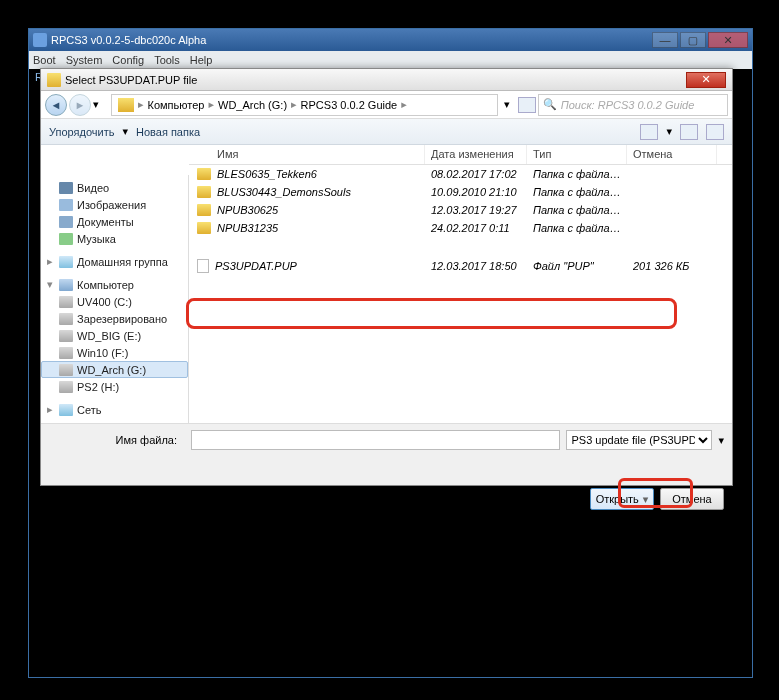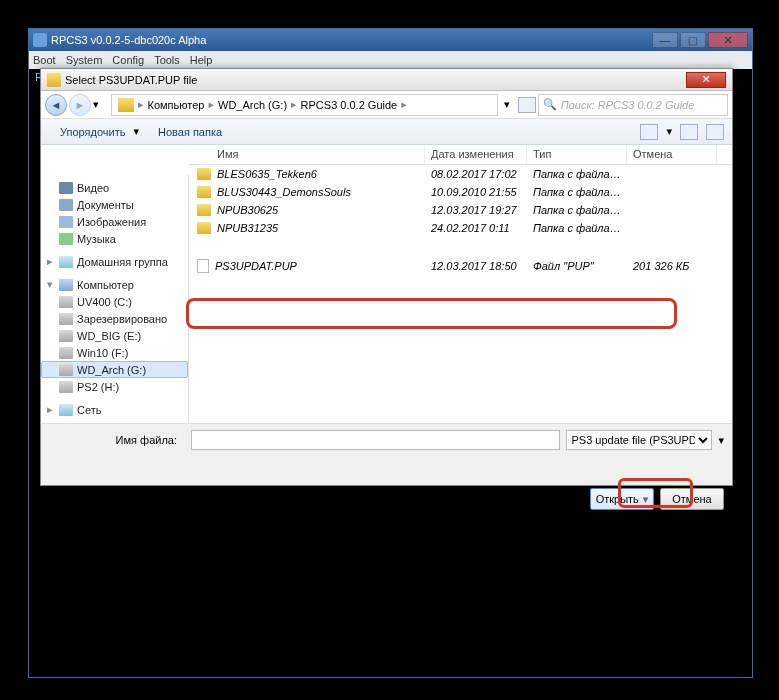--- a/index.html
+++ b/index.html
@@ -42,21 +42,21 @@
     .breadcrumb .crumb-icon { width: 16px; height: 14px; background: linear-gradient(#f8e070,#e0b030); margin: 0 4px; }
     .crumb { padding: 0 4px; }
     .crumb-sep { color: #888; }
     .search { width: 190px; height: 22px; border: 1px solid #ccc; display: flex; align-items: center; padding: 0 4px;
       color: #aaa; font-style: italic; }
     .search .si { margin-right: 4px; color: #888; font-style: normal; }
 
     
     .toolbar { height: 26px; background: linear-gradient(#f4f8fb,#e8eef4); border-bottom: 1px solid #d0d8e0;
       display: flex; align-items: center; padding: 0 8px; gap: 8px; }
-    .toolbar .tb-item { color: #1a3a5a; margin-left: 11px; }
+    .toolbar .tb-item { color: #1a3a5a; }
     .toolbar .spacer { flex: 1; }
     .tb-icon { width: 18px; height: 16px; border: 1px solid #aac; background: #e8f0f8; }
 
     
     .content { flex: 1; display: flex; min-height: 0; }
     .tree { width: 148px; border-right: 1px solid #ddd; overflow: hidden; padding: 4px 0; margin-top: 30px; }
     .tree-group { margin-bottom: 6px; }
     .tree-item { display: flex; align-items: center; height: 17px; padding: 0 4px 0 18px; gap: 4px; color: #222; }
     .tree-item.group { padding-left: 6px; }
     .ti-icon { width: 14px; height: 12px; border-radius: 1px; }
@@ -164,26 +164,26 @@
   </div>
 
   <div class="content">
     <div class="tree">
       <div class="tree-group">
         <div class="tree-item">
             <div class="ti-icon ti-vid"></div>
             <span>Видео</span>
           </div>
         <div class="tree-item">
+            <div class="ti-icon ti-img"></div>
+            <span>Изображения</span>
+          </div>
+        <div class="tree-item">
             <div class="ti-icon ti-doc"></div>
             <span>Документы</span>
-          </div>
-        <div class="tree-item">
-            <div class="ti-icon ti-img"></div>
-            <span>Изображения</span>
           </div>
         <div class="tree-item">
             <div class="ti-icon ti-mus"></div>
             <span>Музыка</span>
           </div>
       </div>
       <div class="tree-group">
         <div class="tree-item group">
             <span class="tree-arrow">▸</span>
             <div class="ti-icon ti-net"></div>
@@ -245,21 +245,21 @@
             </div>
             <div class="col2">08.02.2017 17:02</div>
             <div class="col3">Папка с файлами</div>
             <div class="col4"></div>
           </div>
           <div class="file-row">
             <div class="col1">
               <div class="fi-folder"></div>
               <span>BLUS30443_DemonsSouls</span>
             </div>
-            <div class="col2">10.09.2010 21:55</div>
+            <div class="col2">10.09.2010 21:10</div>
             <div class="col3">Папка с файлами</div>
             <div class="col4"></div>
           </div>
           <div class="file-row">
             <div class="col1">
               <div class="fi-folder"></div>
               <span>NPUB30625</span>
             </div>
             <div class="col2">12.03.2017 19:27</div>
             <div class="col3">Папка с файлами</div>

